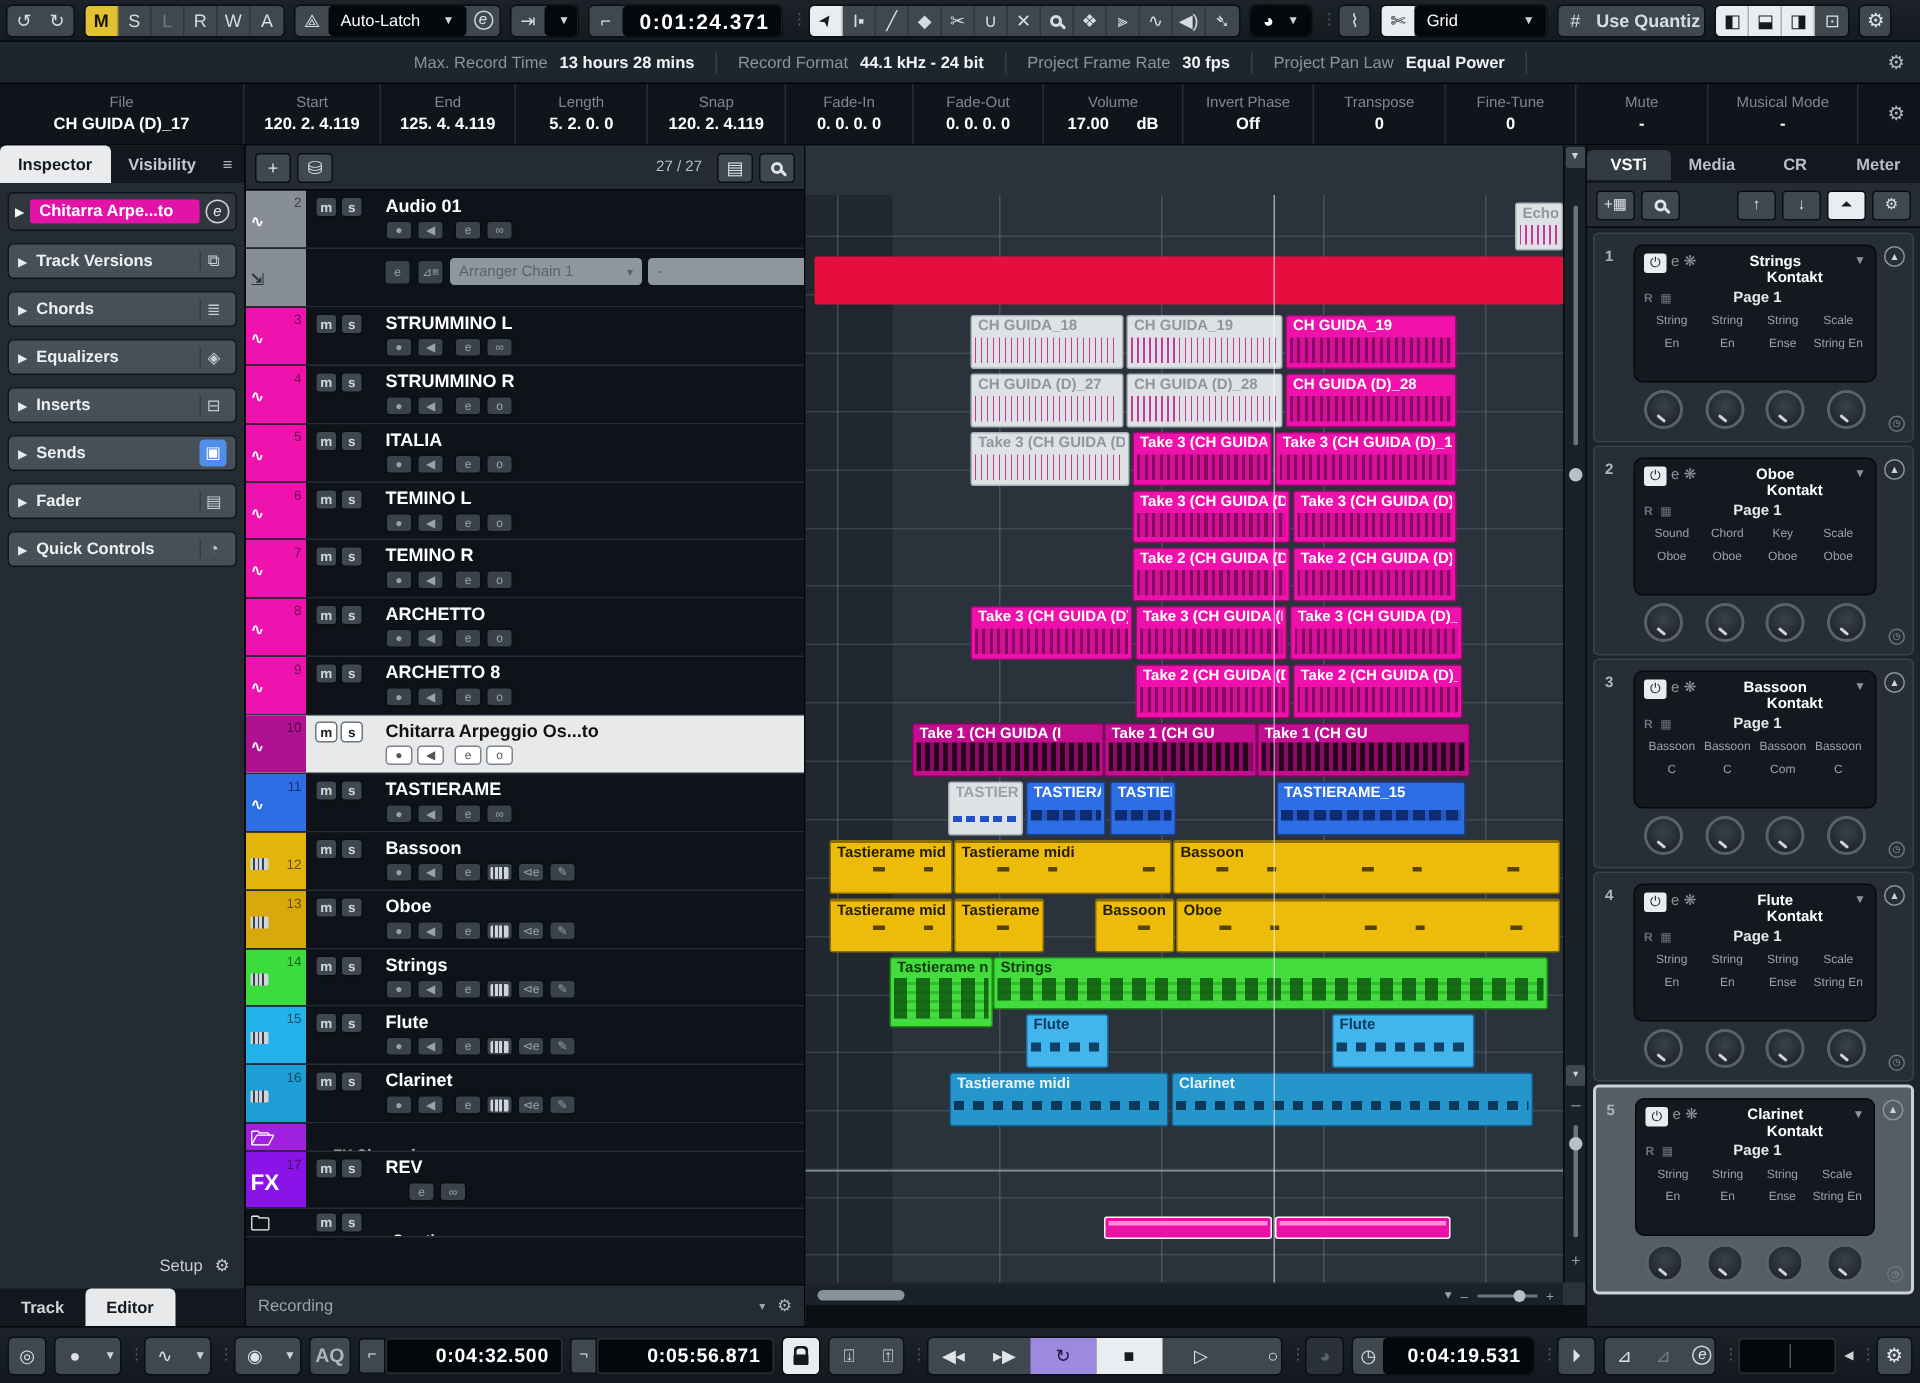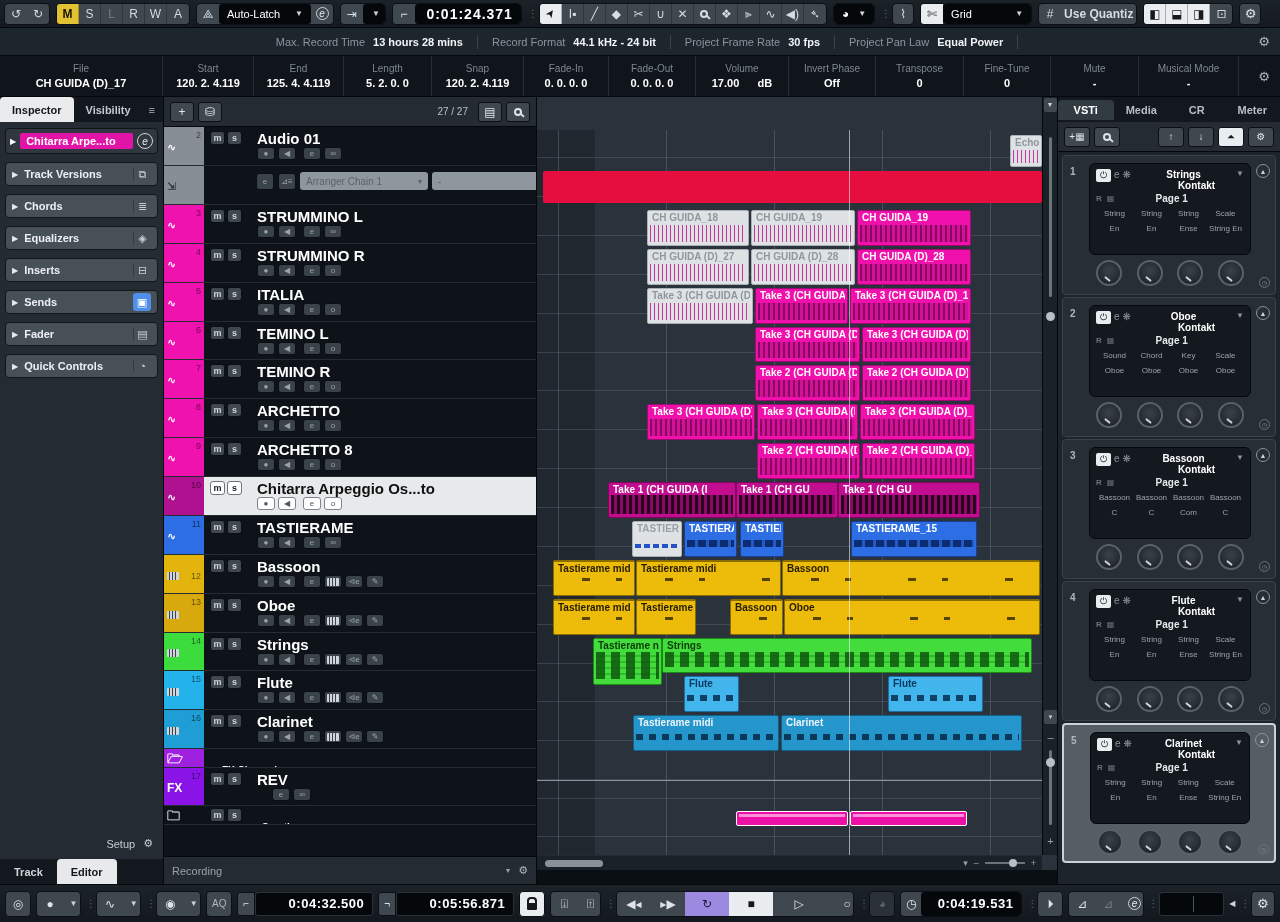--- a/index.html
+++ b/index.html
@@ -81,21 +81,21 @@
   .track-row { position:absolute; left:0; width:372px; background:#0d1318; border-bottom:1px solid #252c33; overflow:hidden; }
   .track-row.selected { background:#e7e9eb; }
   .t-strip { position:absolute; left:0; top:0; bottom:0; width:40px; display:flex; }
   .t-strip .ticon { width:24px; display:flex; align-items:center; justify-content:flex-start; padding:3px 2px 0 3px; color:#fff; font-weight:bold; font-size:11px; }
   .t-strip .tnum { flex:1; text-align:right; padding:3px 3px 0 0; font-size:9px; color:rgba(0,0,0,.55); }
   .t-main { position:absolute; left:46px; top:0; right:0; bottom:0; }
   .ms { position:absolute; top:4px; display:flex; gap:2px; }
   .msbtn { width:15px; height:14px; background:#3f474f; border:1px solid #0b0f13; border-radius:3px;
     color:#cfd5da; font-size:9px; font-weight:bold; display:flex; align-items:center; justify-content:center; }
   .selected .msbtn { background:#fff; color:#222; border-color:#6d757c; }
-  .t-name { position:absolute; left:47px; top:3px; font-weight:bold; font-size:15px; color:#fff; white-space:nowrap; }
+  .t-name { position:absolute; left:47px; top:3px; font-weight:bold; font-size:12px; color:#fff; white-space:nowrap; }
   .selected .t-name { color:#111; }
   .t-ctrls { position:absolute; left:47px; top:20px; display:flex; gap:3px; }
   .cbtn { height:13px; min-width:18px; background:#3a424a; border:1px solid #0b0f13; border-radius:3px;
     color:#9aa2aa; font-size:8px; display:flex; align-items:center; justify-content:center; padding:0 2px; }
   .selected .cbtn { background:#fff; border-color:#7d848b; color:#555; }
   .keysicon { width:12px; height:8px; background:linear-gradient(90deg,#cfd5da 0 2px,#3a424a 2px 3px,#cfd5da 3px 5px,#3a424a 5px 6px,#cfd5da 6px 8px,#3a424a 8px 9px,#cfd5da 9px 12px); border-radius:1px; }
   .t-folder-name { position:absolute; left:52px; top:16px; font-weight:bold; font-size:10px; color:#fff; }
   .arr-row { position:absolute; left:46px; top:6px; display:flex; gap:4px; align-items:center; }
   .arr-dd { background:#8f979e; color:#5a6269; border-radius:3px; height:18px; display:flex;
     align-items:center; padding:0 6px; font-size:10px; justify-content:space-between; }
@@ -779,21 +779,21 @@
         <div class="track-row" style="top: 622px; height: 19px;">
           <div class="t-strip" style="background: rgb(160, 32, 224);">
             <div class="ticon" style="font-size: 13px;">🗁</div>
           </div>
           <div class="t-main">
             <div class="t-folder-name" style="left: 12px;">FX Channels</div>
           </div>
         </div>
         <div class="track-row" style="top: 641px; height: 38px;">
           <div class="t-strip" style="background: rgb(138, 20, 232);">
-            <div class="ticon" style="font-size: 12px;">FX</div>
+            <div class="ticon" style="font-size: 15px;">FX</div>
             <div class="tnum">17</div>
           </div>
           <div class="t-main">
             <div class="ms">
               <div class="msbtn">m</div>
               <div class="msbtn">s</div>
             </div>
             <div class="t-name">REV</div>
             <div class="t-ctrls" style="left: 62px;">
               <div class="cbtn">e</div>
@@ -1236,21 +1236,21 @@
           <span class="caret">▼</span>
         </div>
     </div>
     <div class="vdots">⋮</div>
     <div class="tr-group">
       <div class="tr-btn">◉</div>
       <div class="tr-btn" style="min-width:14px;">
           <span class="caret">▼</span>
         </div>
     </div>
-    <div class="tr-btn" style="background:#3f474f;border:1px solid #0b0f13;border-radius:4px;font-size:10px;font-weight:normal;color:#aeb6bd;">AQ</div>
+    <div class="tr-btn" style="background:#3f474f;border:1px solid #0b0f13;border-radius:4px;font-size:13px;font-weight:bold;color:#aeb6bd;">AQ</div>
     <div class="flagbox">
       <div class="flag">⌐</div>
       <div class="tr-time" style="width:118px;justify-content:flex-end;">0:04:32.500</div>
     </div>
     <div class="flagbox">
       <div class="flag">¬</div>
       <div class="tr-time" style="width:118px;justify-content:flex-end;">0:05:56.871</div>
     </div>
     <div class="tr-btn white" style="border-radius:4px;border:1px solid #0b0f13;">
         <span class="lockcss"></span>

